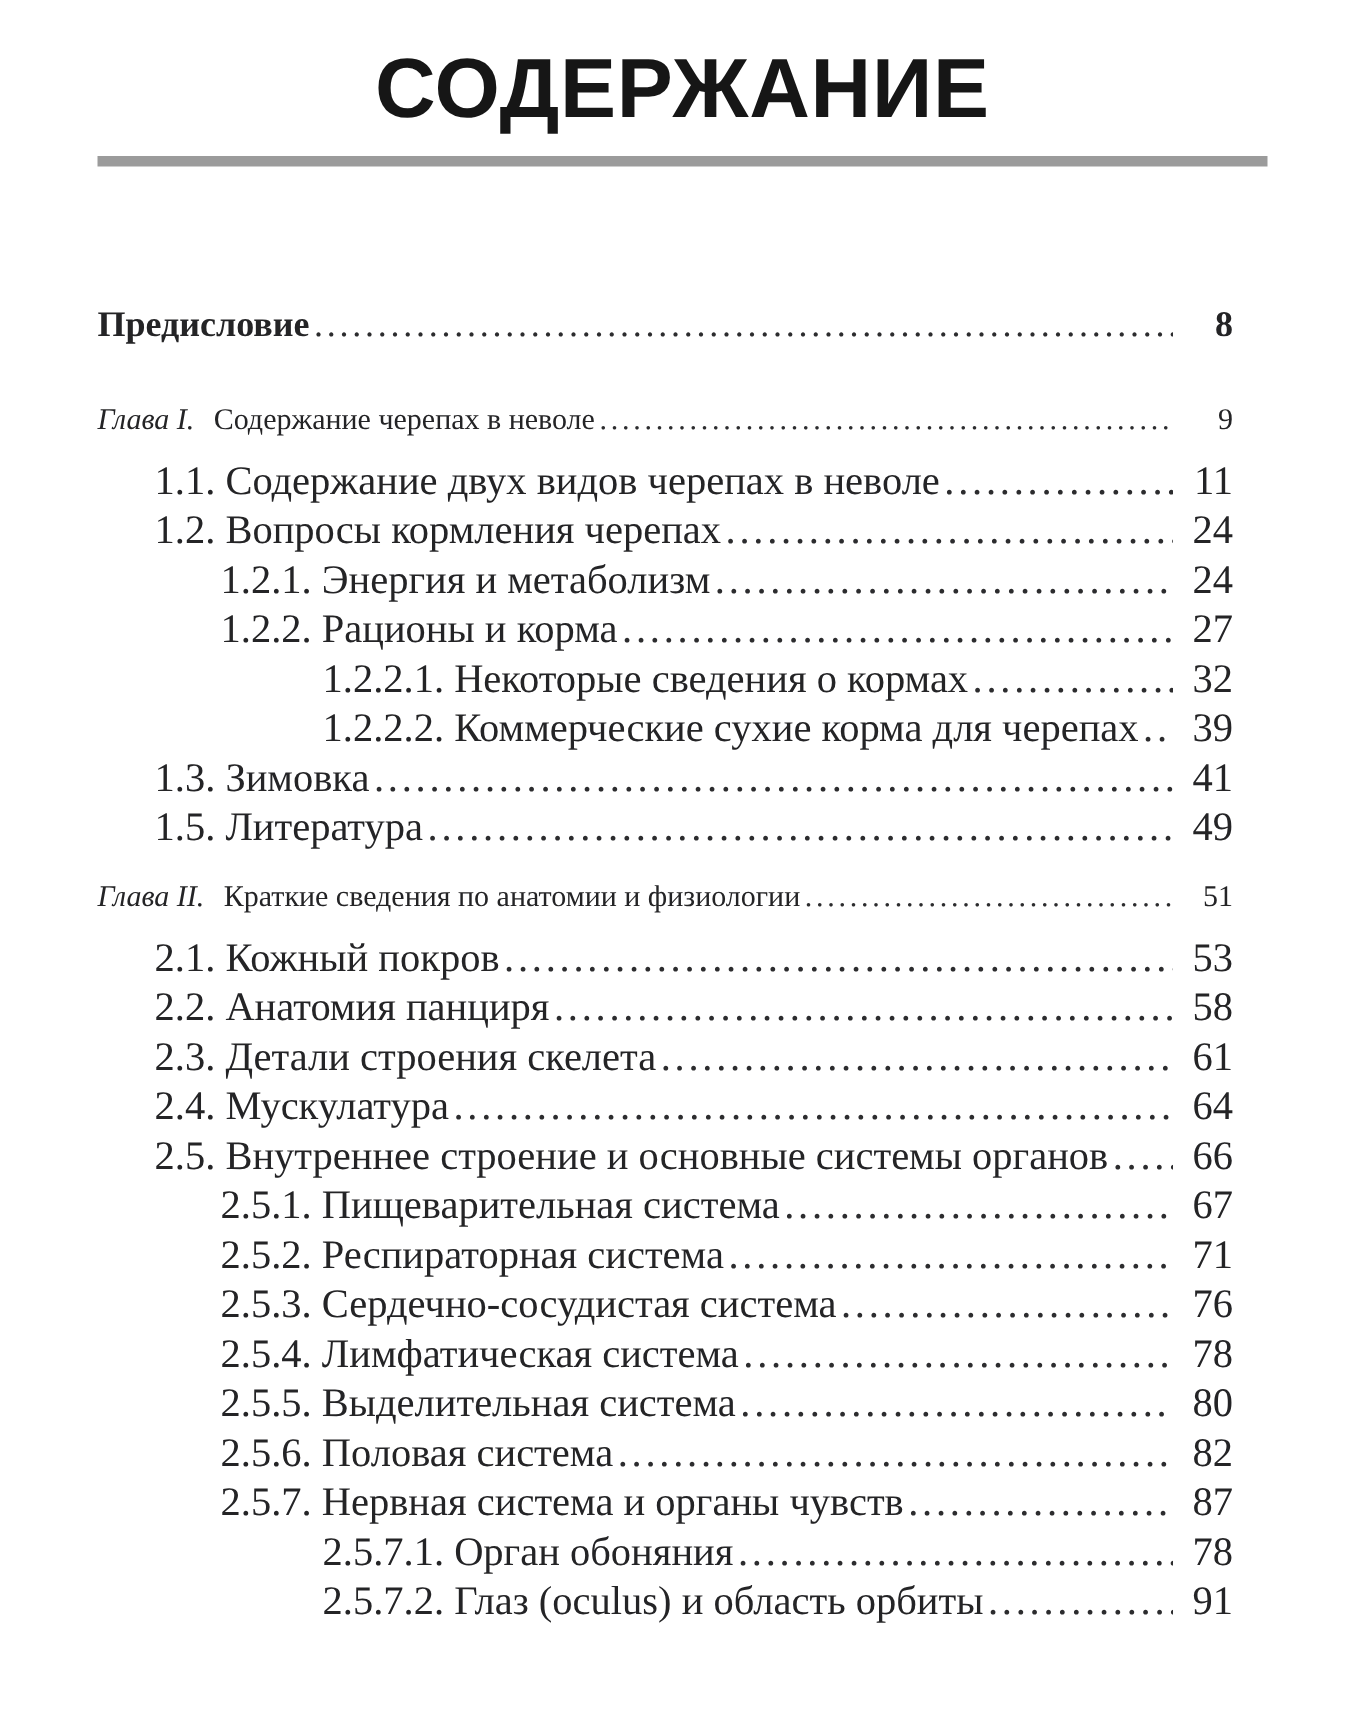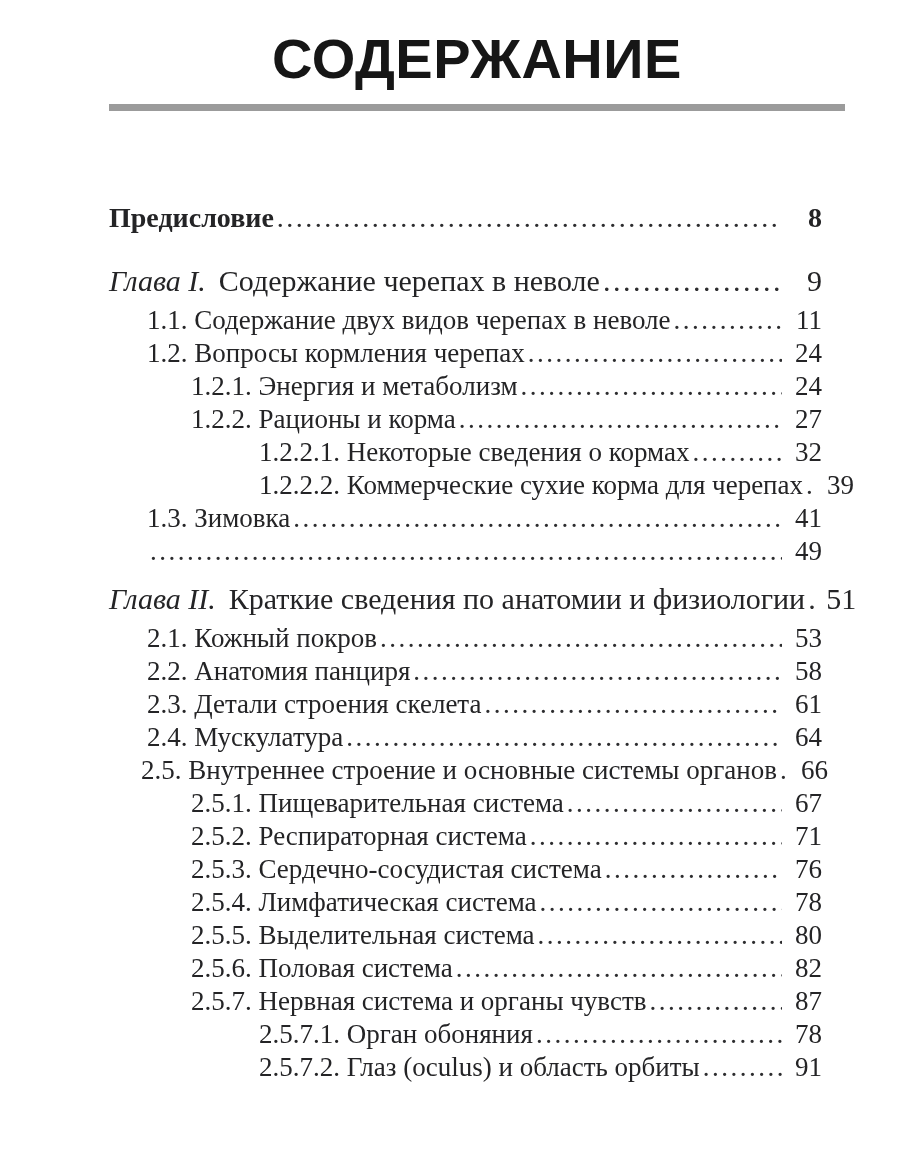--- a/index.html
+++ b/index.html
@@ -2,43 +2,43 @@
 <html><head>
 <meta charset="utf-8">
 <style>
   html, body { margin: 0; padding: 0; background: #ffffff; }
   body {
     width: 910px; height: 1155px;
     font-family: "Liberation Serif", "DejaVu Serif", serif;
     color: #242426;
     overflow: hidden;
   }
-  .page { padding: 0 65px; box-sizing: border-box; margin-left: 44px; }
+  .page { padding: 0 65px; box-sizing: border-box; }
 
   .title {
     margin: 30px 0 0 0;
     text-align: center;
     font-family: "Liberation Sans", "DejaVu Sans", sans-serif;
     font-weight: 700;
     font-size: 56px;
     line-height: 1.05;
     color: #161616;
     letter-spacing: 0.5px;
   }
   .rule { height: 7px; background: #9b9b9b; margin-top: 15px; }
 
   .toc { margin-top: 90px; padding-right: 23px; font-size: 27px; }
 
   .row { display: flex; align-items: baseline; line-height: 33px; }
   .l1 { padding-left: 38px; justify-content: center; }
   .l2 { padding-left: 82px; }
   .l3 { padding-left: 150px; }
 
-  .bold-row { font-weight: 700; font-size: 28px; margin-bottom: 30px; }
-  .ch { margin-top: 14px; margin-bottom: 7px; font-size: 30px; }
+  .bold-row { font-weight: 700; font-size: 24px; margin-bottom: 30px; }
+  .ch { margin-top: 14px; margin-bottom: 7px; font-size: 20px; }
   .chp { font-style: italic; font-weight: 400; margin-right: 13px; white-space: nowrap; }
   .cht { font-weight: 400; white-space: nowrap; }
 
   .label { white-space: nowrap; }
 
   .dots {
     flex: 1 1 auto;
     min-width: 8px;
     overflow: hidden;
     white-space: nowrap;
@@ -113,20 +113,21 @@
     </div>
 
     <div class="row l1">
       <span class="label">1.3. Зимовка</span>
       <span class="dots"></span>
       <span class="pg">41</span>
     </div>
 
 
     <div class="row l1">
+      <span class="label">1.5. Литература</span>
       <span class="dots"></span>
       <span class="pg">49</span>
     </div>
 
     <div class="row ch">
       <span class="chp">Глава II.</span>
       <span class="cht">Краткие сведения по анатомии и физиологии</span>
       <span class="dots"></span>
       <span class="pg">51</span>
     </div>

